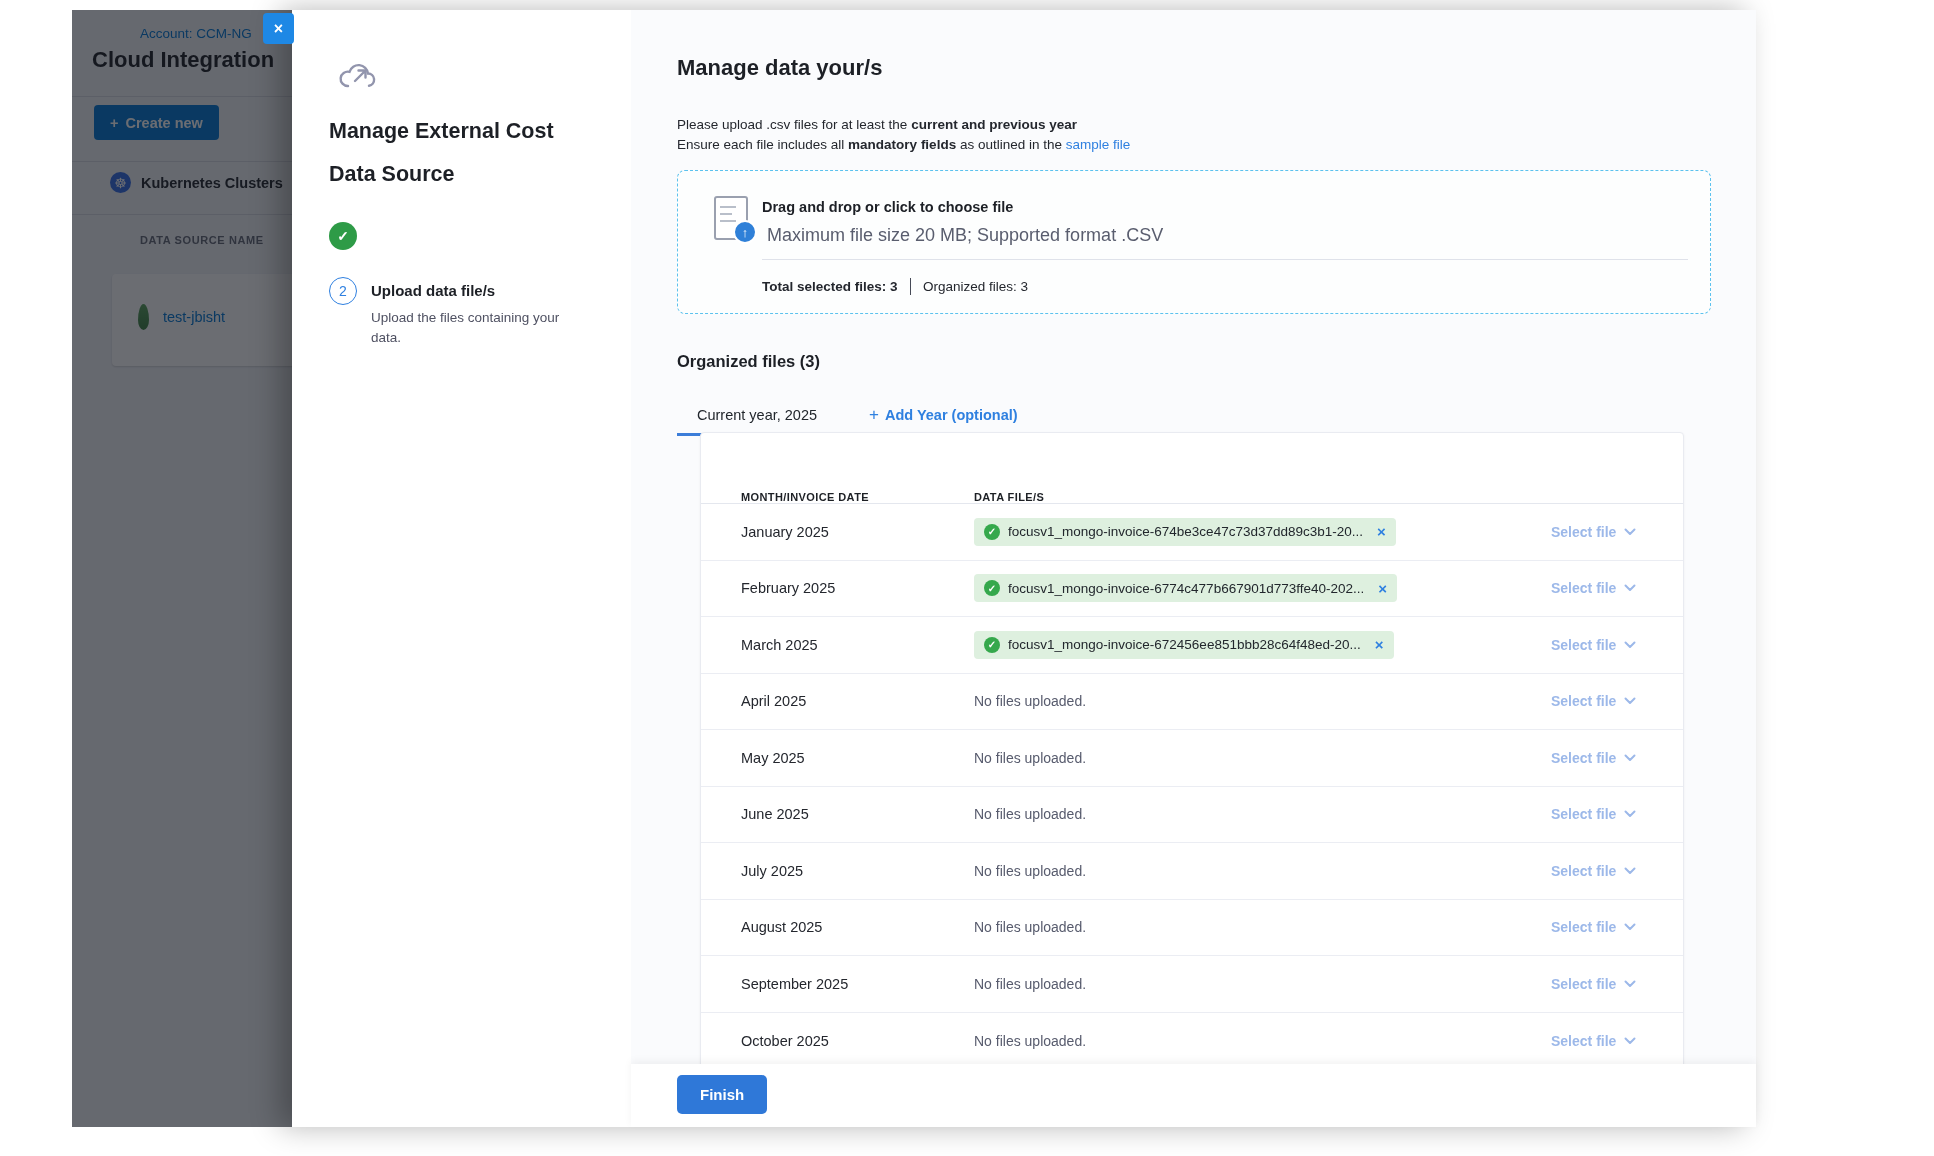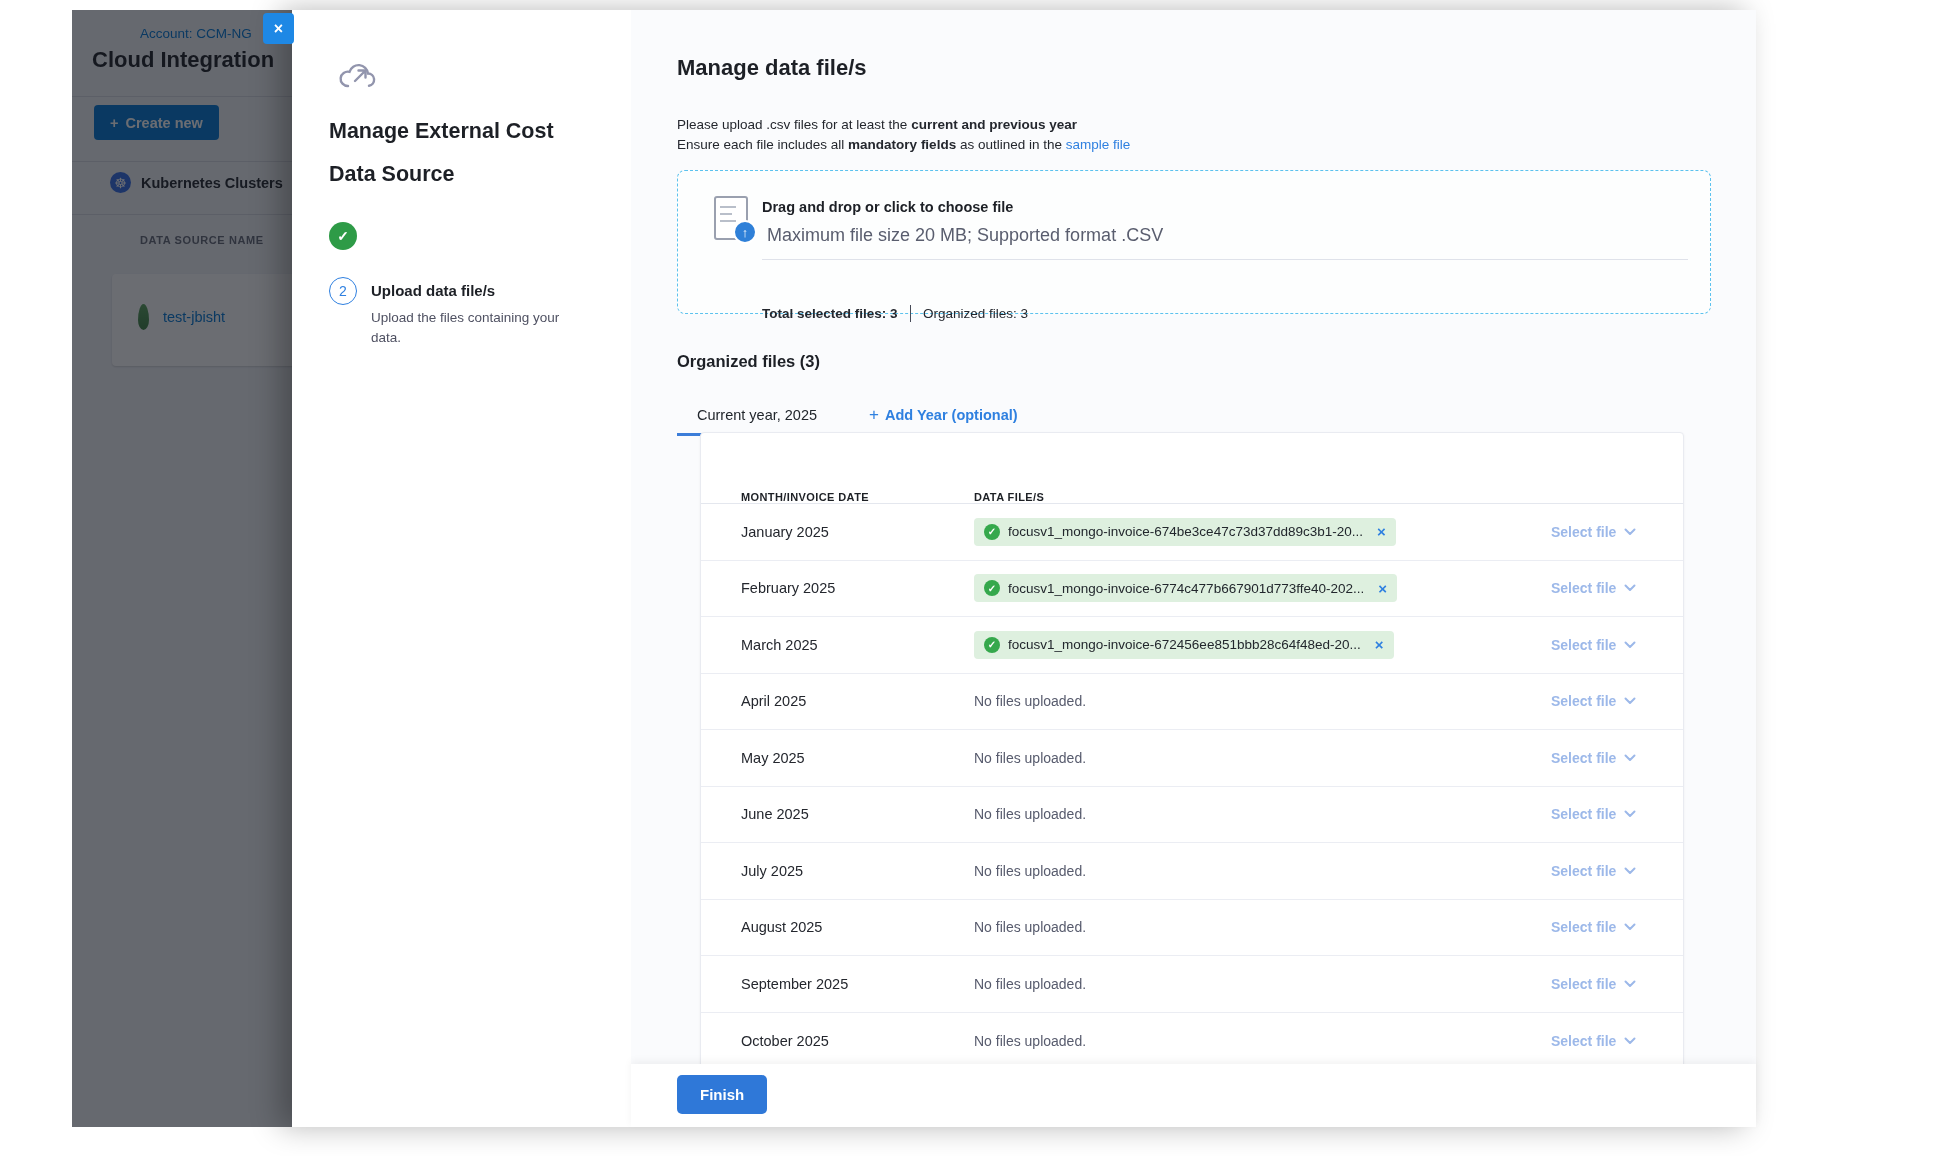--- a/index.html
+++ b/index.html
@@ -68,21 +68,21 @@
   .doc-icon { position:absolute; left:36px; top:25px; width:34px; height:44px; }
   .doc-body { position:absolute; inset:0; border:2px solid #9aa0af; border-radius:3px; background:#fff; }
   .doc-line { position:absolute; left:6px; height:2px; background:#b9bfca; }
   .up-circle { position:absolute; right:-9px; bottom:-4px; width:24px; height:24px; border-radius:50%;
     background:#2f80d8; border:2px solid #fff; color:#fff; font-size:13px; font-weight:bold;
     display:flex; align-items:center; justify-content:center; }
   .dz-title { position:absolute; left:84px; top:28px; font-size:14.5px; font-weight:bold; color:#1d2026; }
   .dz-sub { position:absolute; left:89px; top:54px; font-size:18px; color:#595d6e; }
   .dz-div { position:absolute; left:84px; right:22px; top:88px; height:1px; background:#dfe2ea; }
   .dz-counts { position:absolute; left:84px; top:107px; display:flex; align-items:center;
-    gap:12px; font-size:13.5px; color:#24272e;margin-top:27px; }
+    gap:12px; font-size:13.5px; color:#24272e; }
   .dz-counts .vbar { width:1.5px; height:17px; background:#464a57; }
 
   .section-title { position:absolute; left:46px; top:342px; font-size:16.5px; font-weight:bold; color:#1d2026; }
 
   .tabs { position:absolute; left:46px; top:386px; display:flex; align-items:stretch; height:40px; }
   .tab-active { width:160px; display:flex; align-items:center; justify-content:center;
     font-size:14.5px; color:#22272d; border-bottom:3px solid #3c7dd9; cursor:pointer; }
   .tab-add { display:flex; align-items:center; gap:6px; margin-left:32px; font-size:14.5px;
     font-weight:bold; color:#2f80e0; cursor:pointer; padding-bottom:3px; }
   .tab-add .plus { font-size:17px; font-weight:normal; }
@@ -162,21 +162,21 @@
         <div class="step-icon-num">2</div>
         <div>
           <div class="step-label">Upload data file/s</div>
           <div class="step-desc">Upload the files containing your data.</div>
         </div>
       </div>
     </div>
   </div>
 
   <div class="main">
-    <div class="main-title">Manage data file/s</div>
+    <div class="main-title">Manage data your/s</div>
 
     <div class="instr" style="top:107px;"><span>Please upload .csv files for at least the </span><b>current and previous year</b></div>
     <div class="instr" style="top:127px;"><span>Ensure each file includes all </span><b>mandatory fields</b><span> as outlined in the </span><span class="link">sample file</span></div>
 
     <div class="dropzone">
       <div class="doc-icon">
         <div class="doc-body"></div>
         <div class="doc-line" style="top:10px; width:16px;"></div>
         <div class="doc-line" style="top:17px; width:12px;"></div>
         <div class="doc-line" style="top:24px; width:16px;"></div>

